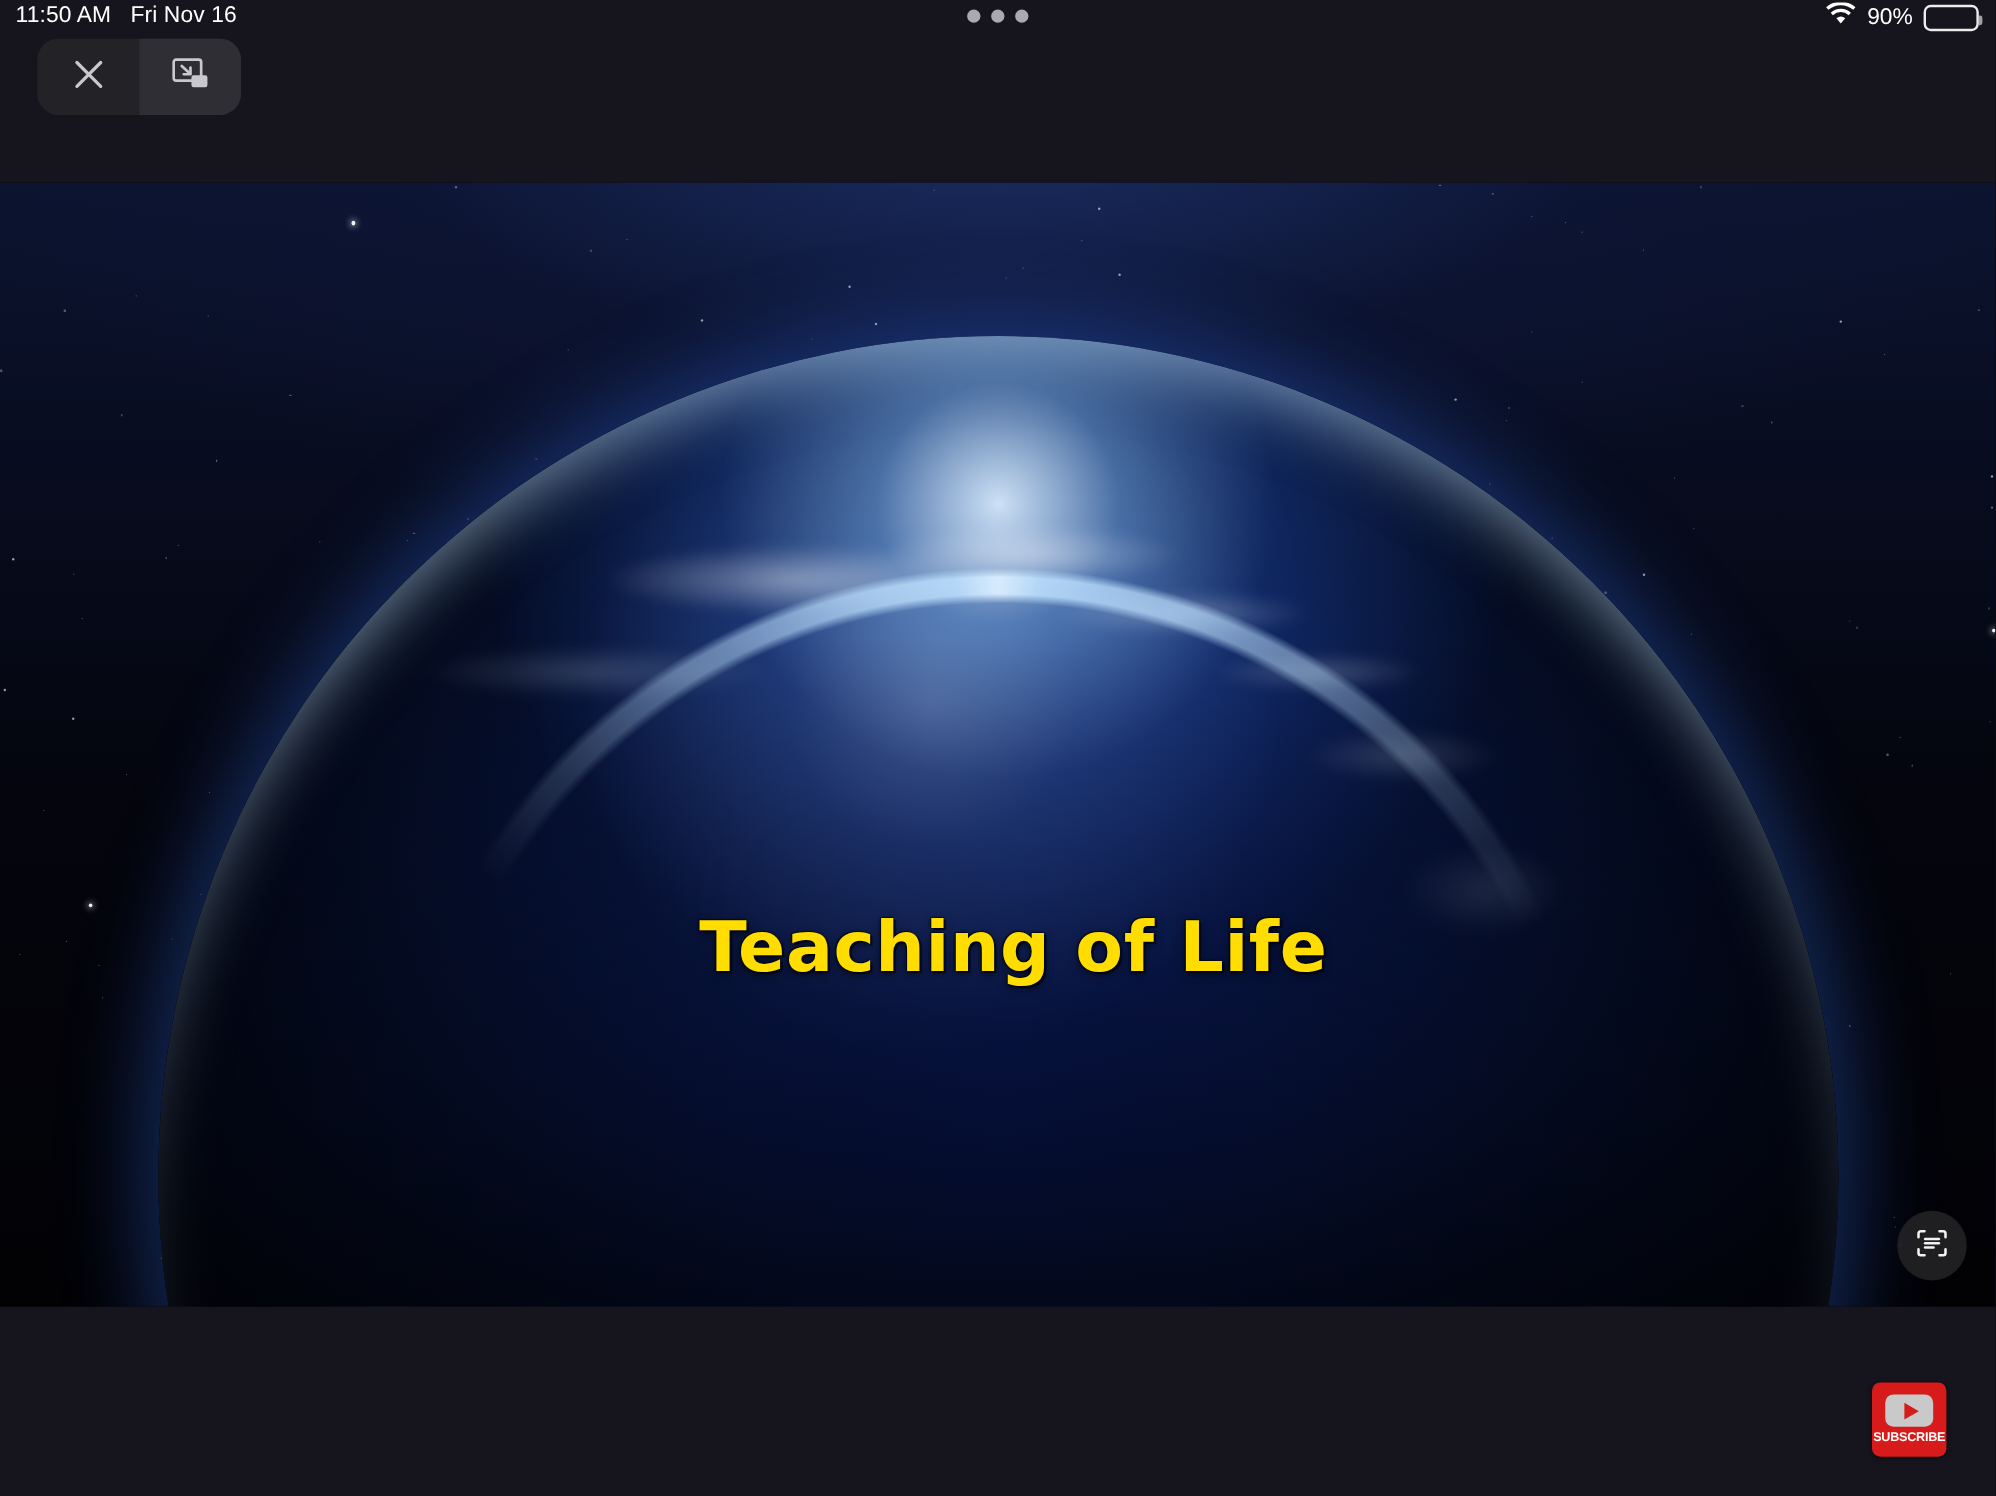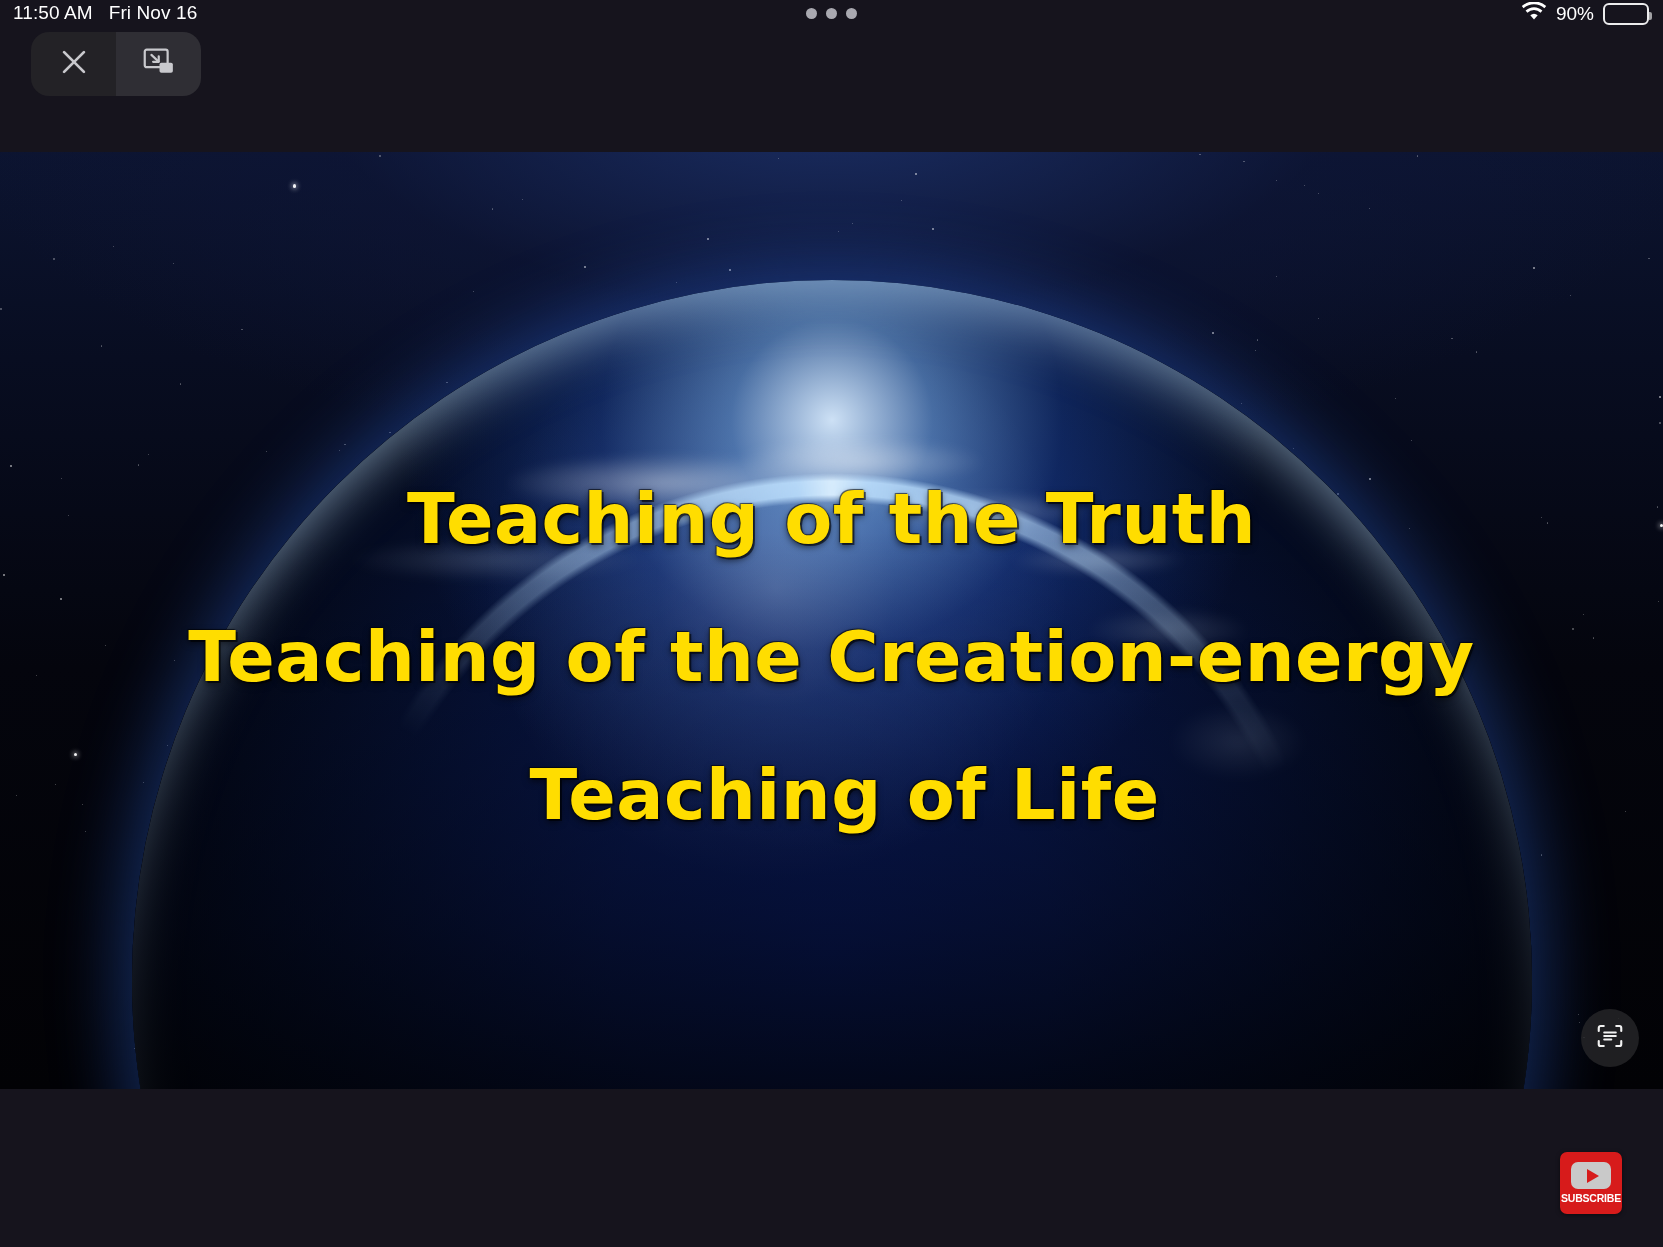--- a/index.html
+++ b/index.html
@@ -153,21 +153,21 @@
     white-space:nowrap;
     text-shadow:
       0 0 2px rgba(0,0,0,.9),
       2px 2px 0 rgba(0,0,0,.55),
       -1px -1px 0 rgba(0,0,0,.45),
       0 3px 7px rgba(0,0,0,.6);
     line-height:1;
   }
   .cap1{ position:absolute; top:332px; font-size:70px; }
   .cap2{ position:absolute; top:470px; font-size:70px; }
-  .cap3{ position:absolute; top:608px; font-size:70px;margin-left:26px; }
+  .cap3{ position:absolute; top:608px; font-size:58px;margin-left:26px; }
 
   
   .livetext{
     position:absolute; right:24px; bottom:22px;
     width:58px; height:58px; border-radius:50%;
     background:rgba(38,38,40,.82);
     display:flex; align-items:center; justify-content:center;
     z-index:8; cursor:pointer;
   }
 
@@ -445,22 +445,20 @@
 
     <div class="earth-wrap">
       <div class="earth-glow"></div>
       <div class="earth"></div>
       <div class="clouds"></div>
       <div class="earth-rim"></div>
       <div class="earth-shade"></div>
     </div>
 
     <div class="captions">
-      <div class="cap cap1">Teaching of the Truth</div>
-      <div class="cap cap2">Teaching of the Creation-energy</div>
       <div class="cap cap3">Teaching of Life</div>
     </div>
 
     <div class="livetext">
       <span>
         <svg width="30" height="30" viewBox="0 0 24 24" fill="none" stroke="#f2f2f2" stroke-width="1.7" stroke-linecap="round" stroke-linejoin="round">
           <path d="M3 8V5.5A1.5 1.5 0 0 1 4.5 4H7"></path>
           <path d="M17 4h2.5A1.5 1.5 0 0 1 21 5.5V8"></path>
           <path d="M21 16v2.5a1.5 1.5 0 0 1-1.5 1.5H17"></path>
           <path d="M7 20H4.5A1.5 1.5 0 0 1 3 18.5V16"></path>

